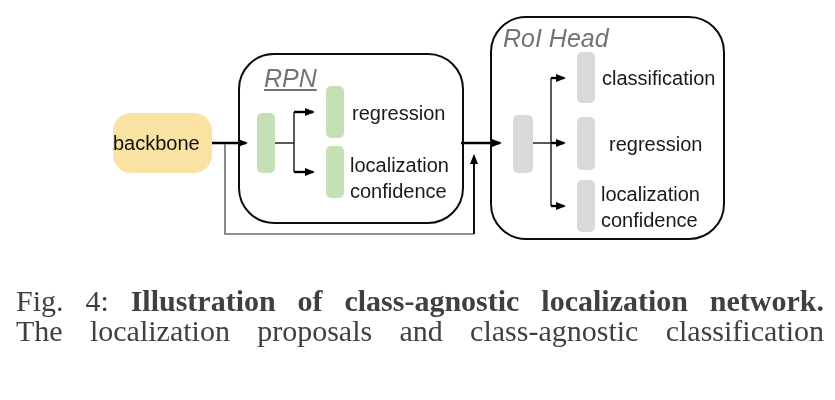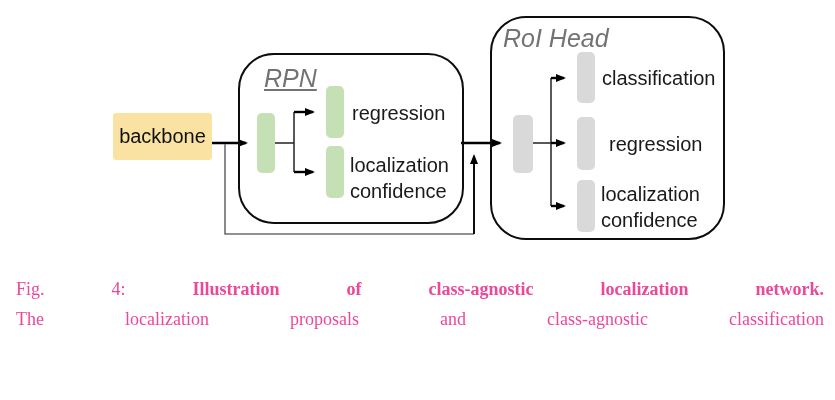--- a/index.html
+++ b/index.html
@@ -3,22 +3,22 @@
 <meta charset="utf-8">
 <style>
   html,body{margin:0;padding:0;background:#ffffff;}
   .stage{
     position:relative;width:835px;height:400px;background:#ffffff;overflow:hidden;
     font-family:"Liberation Sans",sans-serif;color:#1a1a1a;
   }
   .abs{position:absolute;}
   
   .node-backbone{
-    left:113px;top:113px;width:99px;height:47px;border-radius:3px;
-    background:#FAE3A2;display:flex;align-items:center;justify-content:center;
+    left:113px;top:113px;width:99px;height:60px;border-radius:18px;
+    background:#FAE3A2;display:flex;align-items:center;
     font-size:20px;color:#111;
   }
   .panel{
     border:2.5px solid #0d0d0d;border-radius:36px;background:transparent;
   }
   .panel-rpn{left:238px;top:53px;width:222px;height:167px;}
   .panel-roi{left:490px;top:16px;width:231px;height:220px;}
   .panel-title{
     font-style:italic;font-size:25px;color:#737373;white-space:nowrap;line-height:1;
   }
@@ -38,22 +38,22 @@
     font-size:20px;line-height:26px;color:#1a1a1a;white-space:pre-line;
   }
   .lbl-rpn-reg{left:352px;top:100px;}
   .lbl-rpn-loc{left:350px;top:152px;}
   .lbl-roi-cls{left:602px;top:65px;}
   .lbl-roi-reg{left:609px;top:131px;}
   .lbl-roi-loc{left:601px;top:181px;}
   svg.connectors{left:0;top:0;}
   
   .caption{
-    left:16px;top:274px;width:808px;
-    font-family:"Liberation Serif",serif;font-size:18px;line-height:30px;color:#ec4899;
+    left:16px;top:286px;width:808px;
+    font-family:"Liberation Serif",serif;font-size:30px;line-height:30px;color:#404040;
   }
   .cap-line{width:808px;}
   .cap-just{text-align:justify;text-align-last:justify;}
   .cap-bold{font-weight:bold;}
 </style>
 </head>
 <body>
 
 <div class="stage">
 

